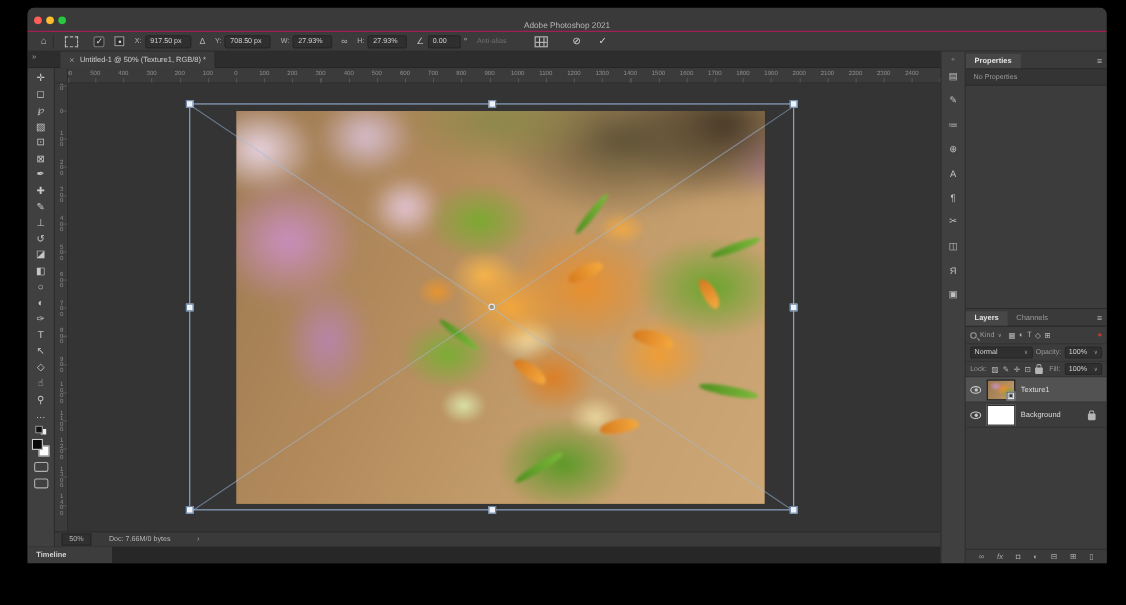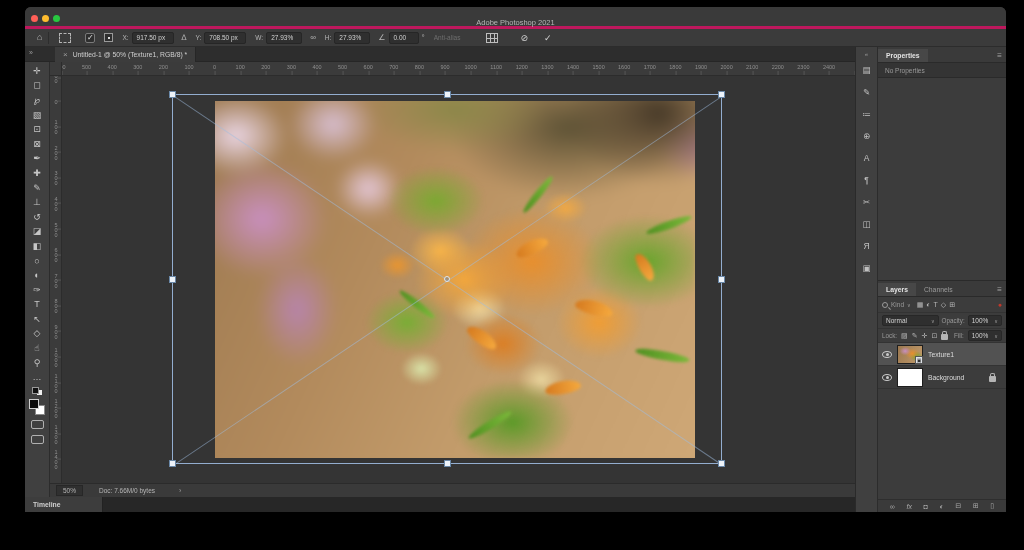--- a/index.html
+++ b/index.html
@@ -1,21 +1,21 @@
 <!DOCTYPE html>
 <html><head>
 <meta charset="utf-8">
 <style>
   html,body{margin:0;padding:0;background:#000;width:1024px;height:550px;overflow:hidden;
     font-family:"Liberation Sans","DejaVu Sans",sans-serif;-webkit-font-smoothing:antialiased;}
   *{box-sizing:border-box;}
   .win{position:absolute;left:25px;top:7px;width:981px;height:505px;background:#3b3b3b;
     border-radius:6px 6px 0 0;overflow:hidden;font-size:7px;color:#c8c8c8;}
   
-  .titlebar{position:absolute;left:0;top:0;width:100%;height:22px;background:#3a3a3a;border-bottom:3px solid #be185d;}
+  .titlebar{position:absolute;left:0;top:0;width:100%;height:22px;background:#3a3a3a;border-bottom:1px solid #be185d;}
   .tl{position:absolute;top:8px;width:7px;height:7px;border-radius:50%;}
   .apptitle{position:absolute;left:0;right:0;top:11px;text-align:center;font-size:7.5px;color:#b7b7b7;}
   
   .optbar{position:absolute;left:0;top:22px;width:100%;height:18px;background:#3b3b3b;border-bottom:1px solid #2c2c2c;
     display:flex;align-items:center;}
   .oicon{color:#c2c2c2;font-size:9px;line-height:1;}
   .vsep{width:1px;height:12px;background:#2d2d2d;margin:0 6px;}
   .toolthumb{width:12px;height:10px;border:1px dashed #b5b5b5;margin-left:4px;}
   .cbx{width:10px;height:10px;background:#2e2e2e;border:1px solid #7a7a7a;border-radius:2px;
     display:flex;align-items:center;justify-content:center;color:#e3e3e3;font-size:8px;margin-left:14px;}

